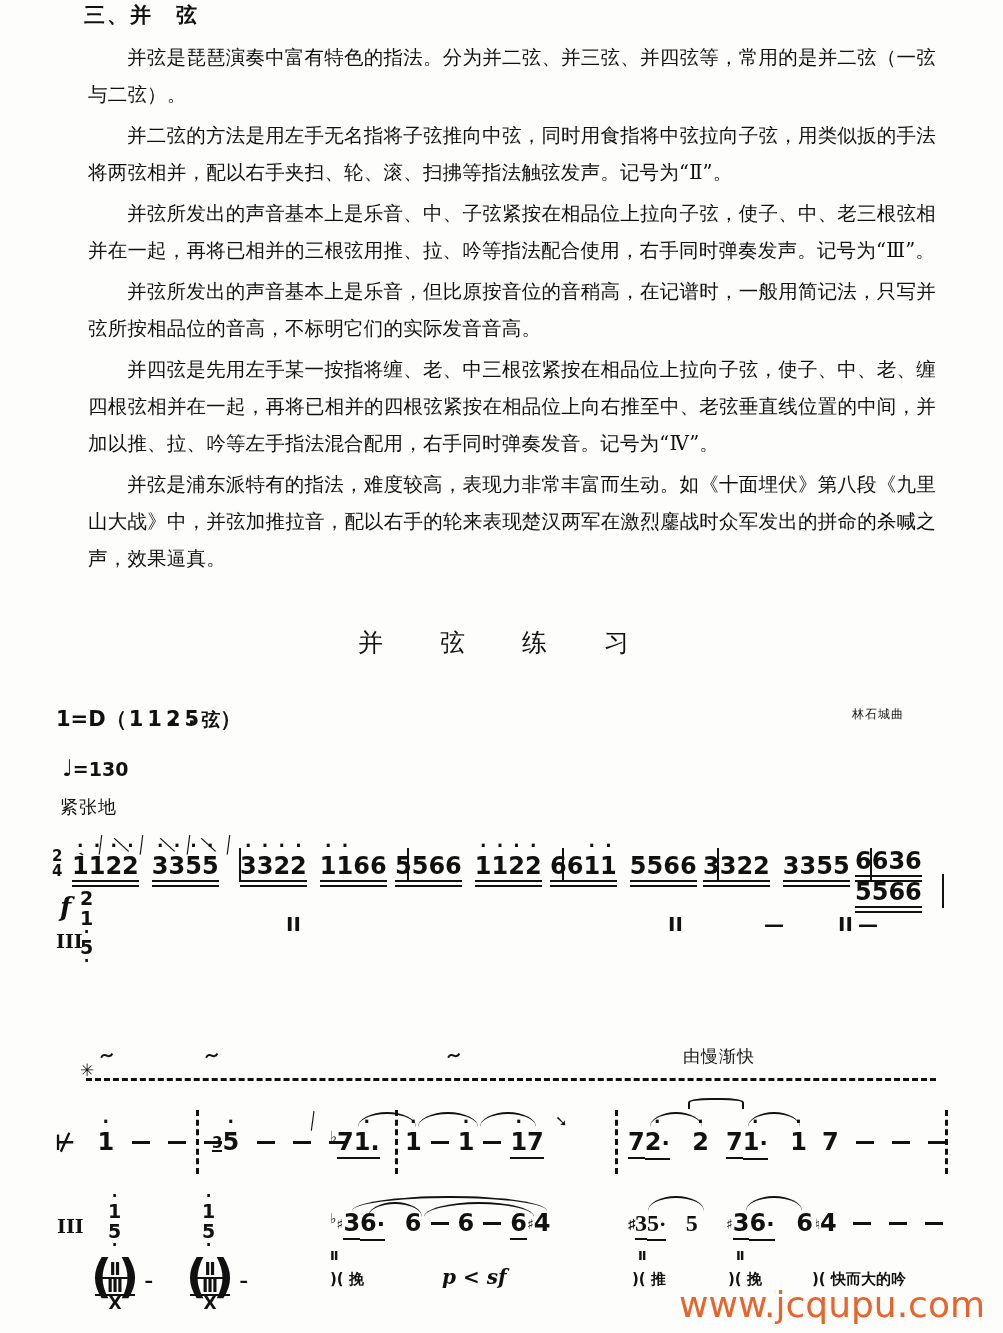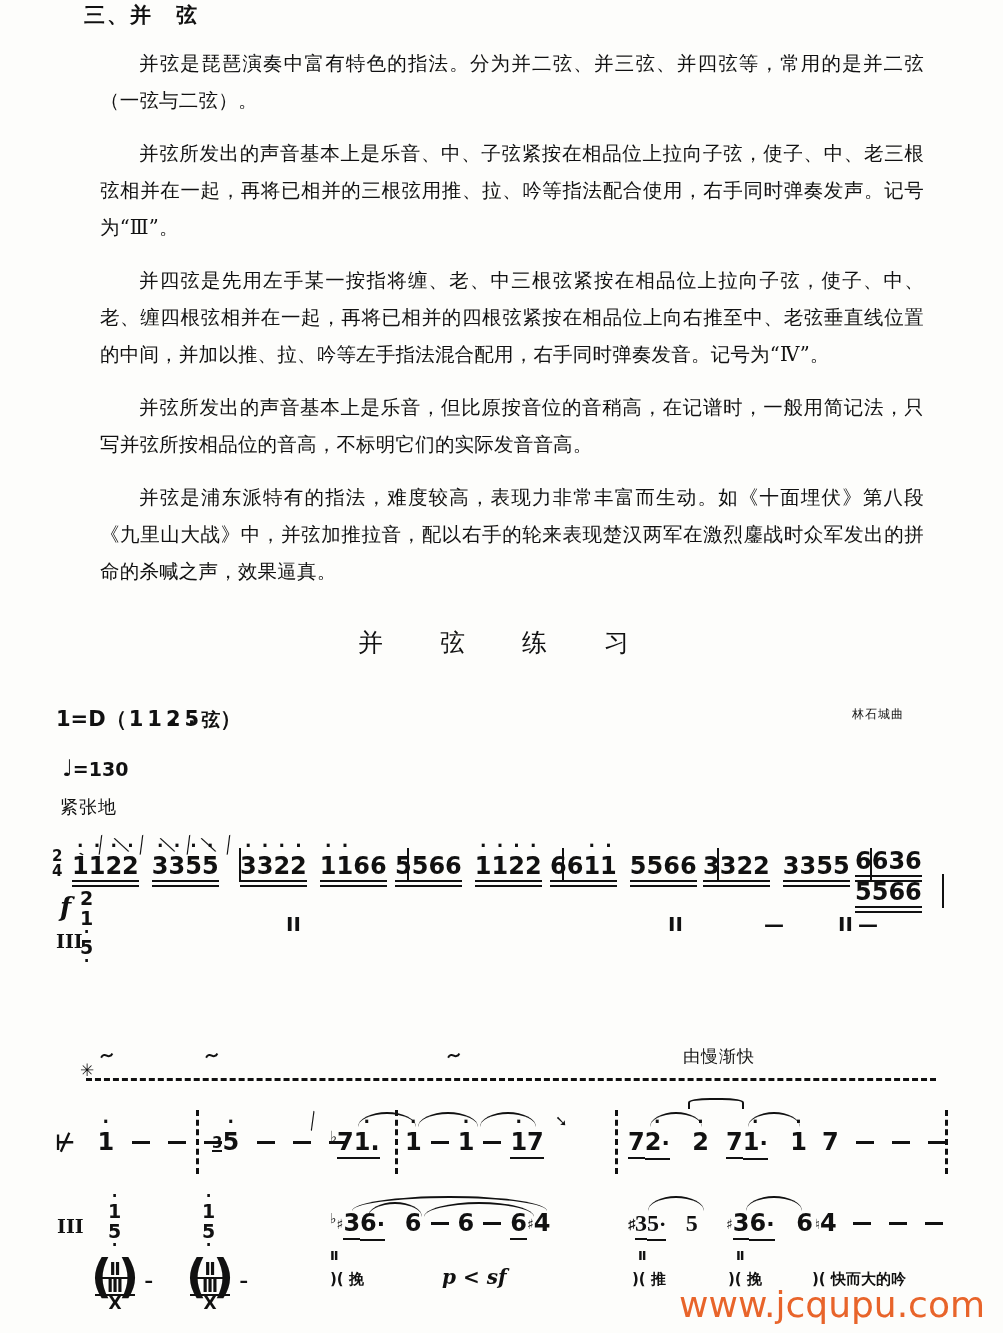--- a/index.html
+++ b/index.html
@@ -18,21 +18,21 @@
   .prose{position:absolute;left:84px;top:1px;width:856px;}
   .sect-title{
     font-size:21px;font-weight:bold;letter-spacing:2px;
     margin:0 0 10px 0;
   }
   .para{
     font-size:19.5px;
     line-height:37px;
     text-align:justify;
     text-justify:inter-ideograph;
-    margin:16px;
+    margin:4px;
     text-indent:2em;
     letter-spacing:0.2px;
   }
 
   
   .score-title{
     position:absolute;left:0;top:626px;width:1003px;text-align:center;
     font-size:25px;letter-spacing:16px;font-weight:500;
   }
   .keyline{position:absolute;left:56px;top:705px;font-size:21px;font-weight:bold;
@@ -91,23 +91,24 @@
 </style>
 </head>
 <body>
 
 <div class="page">
 
   <div class="prose">
     <div class="sect-title"><span>三、</span><span>并　弦</span></div>
 
     <p class="para">并弦是琵琶演奏中富有特色的指法。分为并二弦、并三弦、并四弦等，常用的是并二弦（一弦与二弦）。</p>
+    <p class="para">并二弦的方法是用左手无名指将子弦推向中弦，同时用食指将中弦拉向子弦，用类似扳的手法将两弦相并，配以右手夹扫、轮、滚、扫拂等指法触弦发声。记号为“Ⅱ”。</p>
     <p class="para">并弦所发出的声音基本上是乐音、中、子弦紧按在相品位上拉向子弦，使子、中、老三根弦相并在一起，再将已相并的三根弦用推、拉、吟等指法配合使用，右手同时弹奏发声。记号为“Ⅲ”。</p>
+    <p class="para">并弦所发出的声音基本上是乐音，但比原按音位的音稍高，在记谱时，一般用简记法，只写并弦所按相品位的音高，不标明它们的实际发音音高。</p>
     <p class="para">并四弦是先用左手某一按指将缠、老、中三根弦紧按在相品位上拉向子弦，使子、中、老、缠四根弦相并在一起，再将已相并的四根弦紧按在相品位上向右推至中、老弦垂直线位置的中间，并加以推、拉、吟等左手指法混合配用，右手同时弹奏发音。记号为“Ⅳ”。</p>
-    <p class="para">并弦所发出的声音基本上是乐音，但比原按音位的音稍高，在记谱时，一般用简记法，只写并弦所按相品位的音高，不标明它们的实际发音音高。</p>
     <p class="para">并弦是浦东派特有的指法，难度较高，表现力非常丰富而生动。如《十面埋伏》第八段《九里山大战》中，并弦加推拉音，配以右手的轮来表现楚汉两军在激烈鏖战时众军发出的拼命的杀喊之声，效果逼真。</p>
   </div>
 
   <div class="score-title">并　弦　练　习</div>
 
   <div class="keyline">
     <span>1=D</span><span>（</span><span class="dn">1</span><span class="dn">1</span><span class="dn">2</span><span class="dn">5</span><span style="font-family:'DejaVu Serif',serif;font-size:19px;">弦</span><span>）</span>
   </div>
 
   <div class="tempo">

